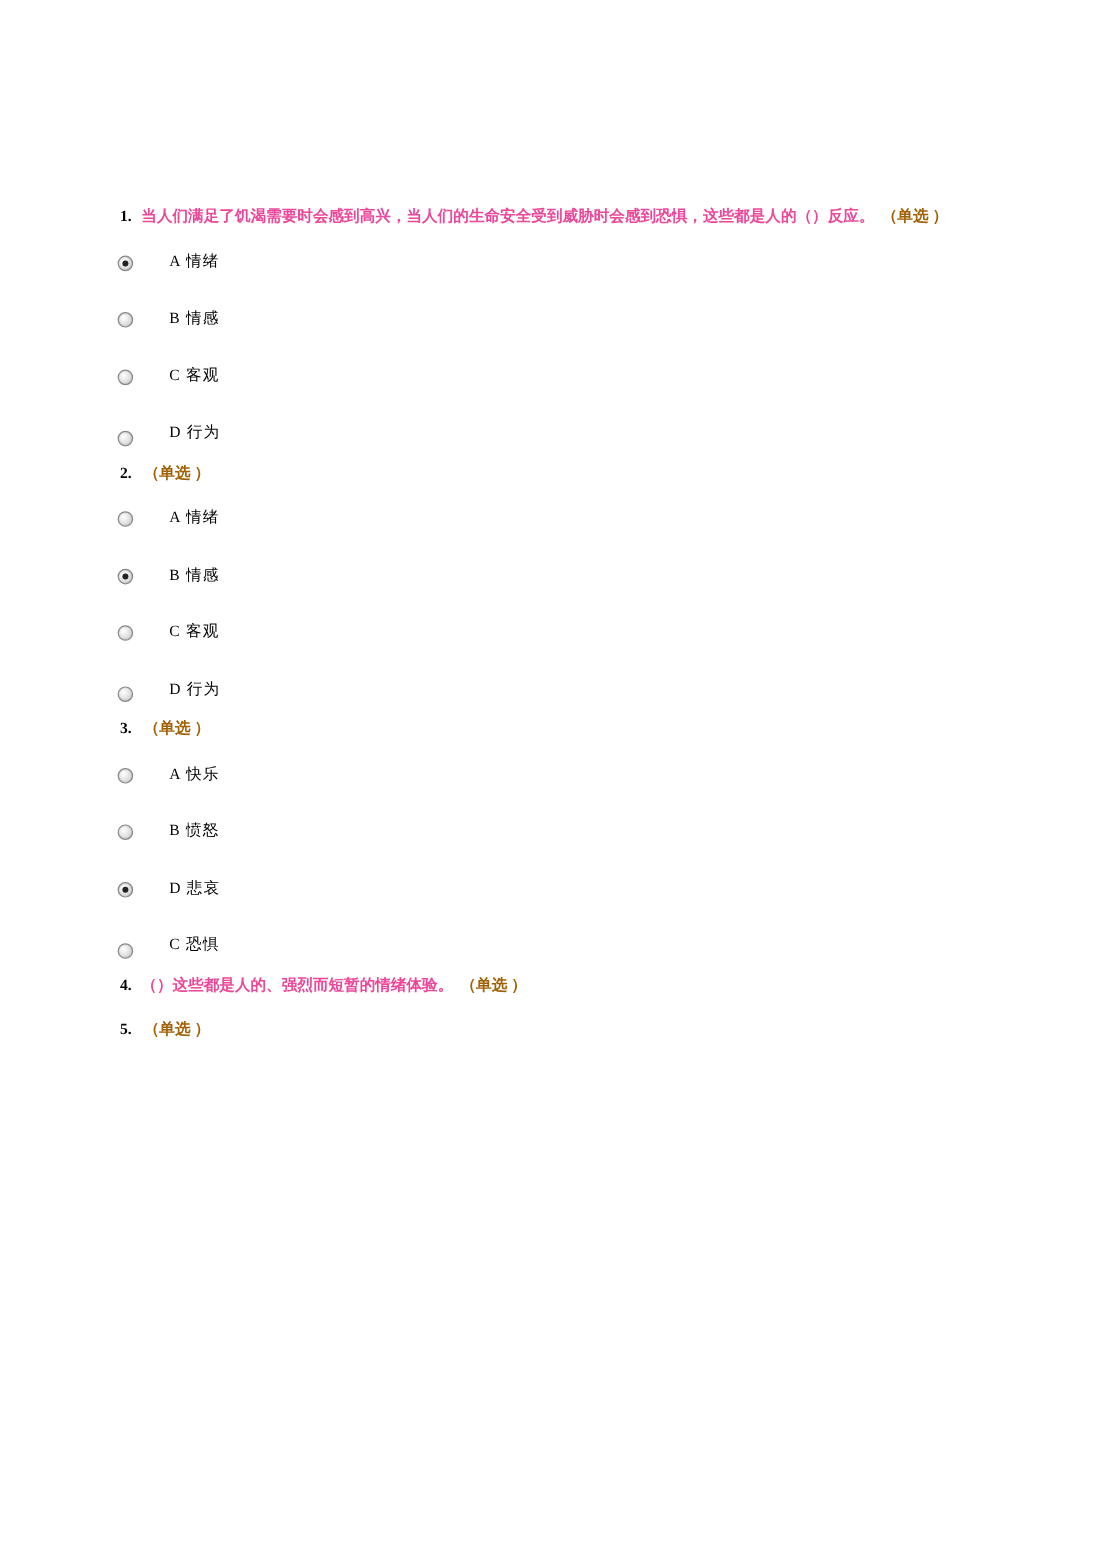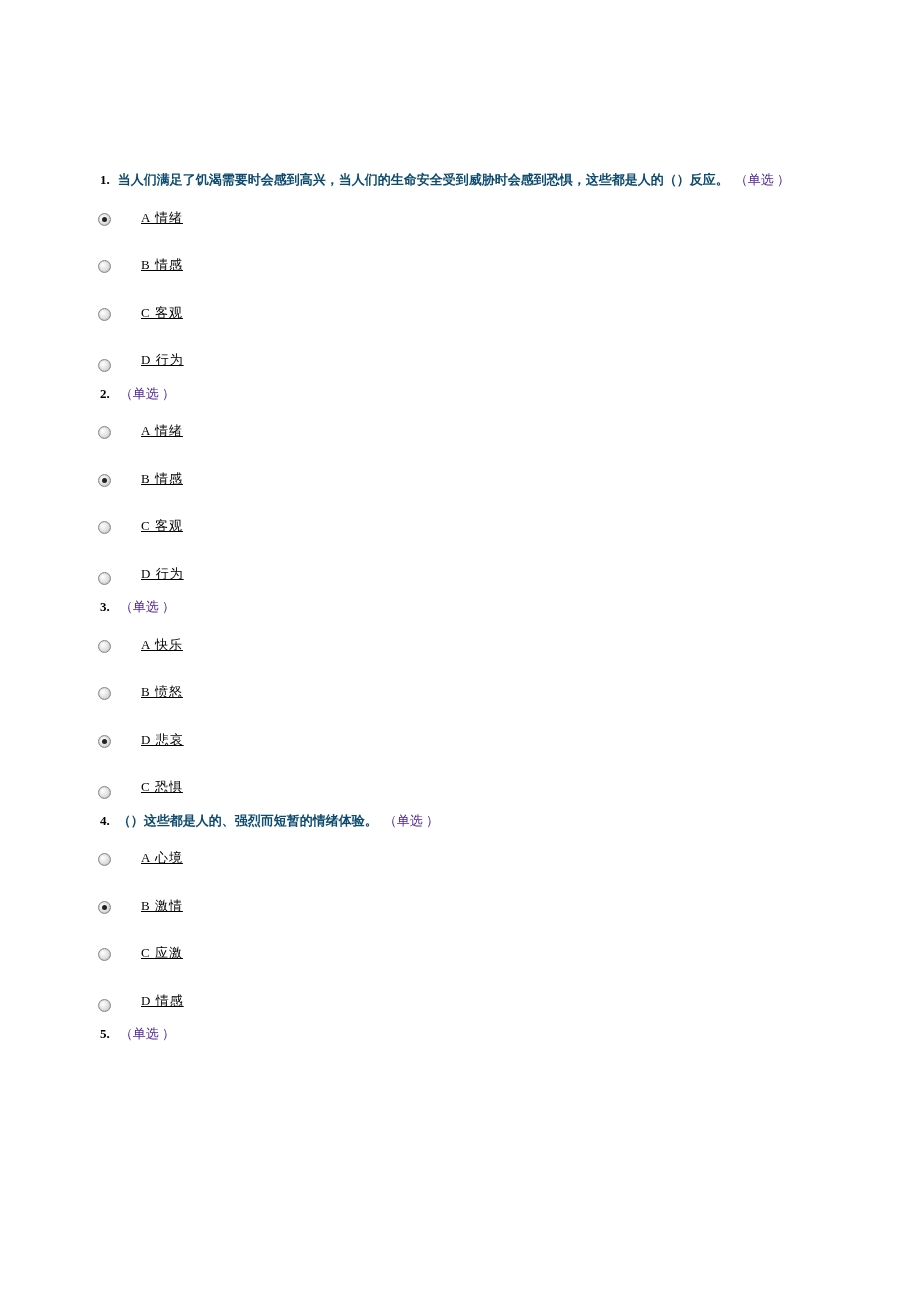--- a/index.html
+++ b/index.html
@@ -24,26 +24,26 @@
       flex-wrap: wrap;
       align-items: baseline;
       gap: 4px;
     }
     .question-number {
       font-weight: bold;
       color: #000;
       margin-right: 4px;
     }
     .question-text {
-      color: #0c4a6e;
+      color: #ec4899;
       font-weight: bold;
     }
     .question-type {
-      color: #4c1d95;
-      font-weight: normal;
+      color: #a16207;
+      font-weight: bold;
       margin-left: 2px;
     }
     .options-list {
       list-style: none;
     }
     .option-item {
       display: flex;
       align-items: center;
       margin-bottom: 28px;
       margin-left: -2px;
@@ -71,21 +71,20 @@
       content: "";
       width: 5px;
       height: 5px;
       background: #222;
       border-radius: 50%;
       display: block;
     }
     .option-label {
       color: #000;
       letter-spacing: 1px;
-      text-decoration: underline;
     }
   </style>
 </head>
 <body>
 
 <div id="content">
     <div class="question-block">
       <div class="question-header">
         <span class="question-number">1.</span>
         <span class="question-text">当人们满足了饥渴需要时会感到高兴，当人们的生命安全受到威胁时会感到恐惧，这些都是人的（）反应。</span>
@@ -157,38 +156,20 @@
           <span class="option-label">C 恐惧</span>
         </li>
       </ul>
     </div>
     <div class="question-block">
       <div class="question-header">
         <span class="question-number">4.</span>
         <span class="question-text">（）这些都是人的、强烈而短暂的情绪体验。</span>
         <span class="question-type">（单选 ）</span>
       </div>
-      <ul class="options-list">
-        <li class="option-item">
-          <span class="radio-icon"></span>
-          <span class="option-label">A 心境</span>
-        </li>
-        <li class="option-item">
-          <span class="radio-icon selected"></span>
-          <span class="option-label">B 激情</span>
-        </li>
-        <li class="option-item">
-          <span class="radio-icon"></span>
-          <span class="option-label">C 应激</span>
-        </li>
-        <li class="option-item">
-          <span class="radio-icon"></span>
-          <span class="option-label">D 情感</span>
-        </li>
-      </ul>
     </div>
     <div class="question-block">
       <div class="question-header">
         <span class="question-number">5.</span>
         <span class="question-type">（单选 ）</span>
       </div>
     </div>
   </div>
 
 </body></html>

